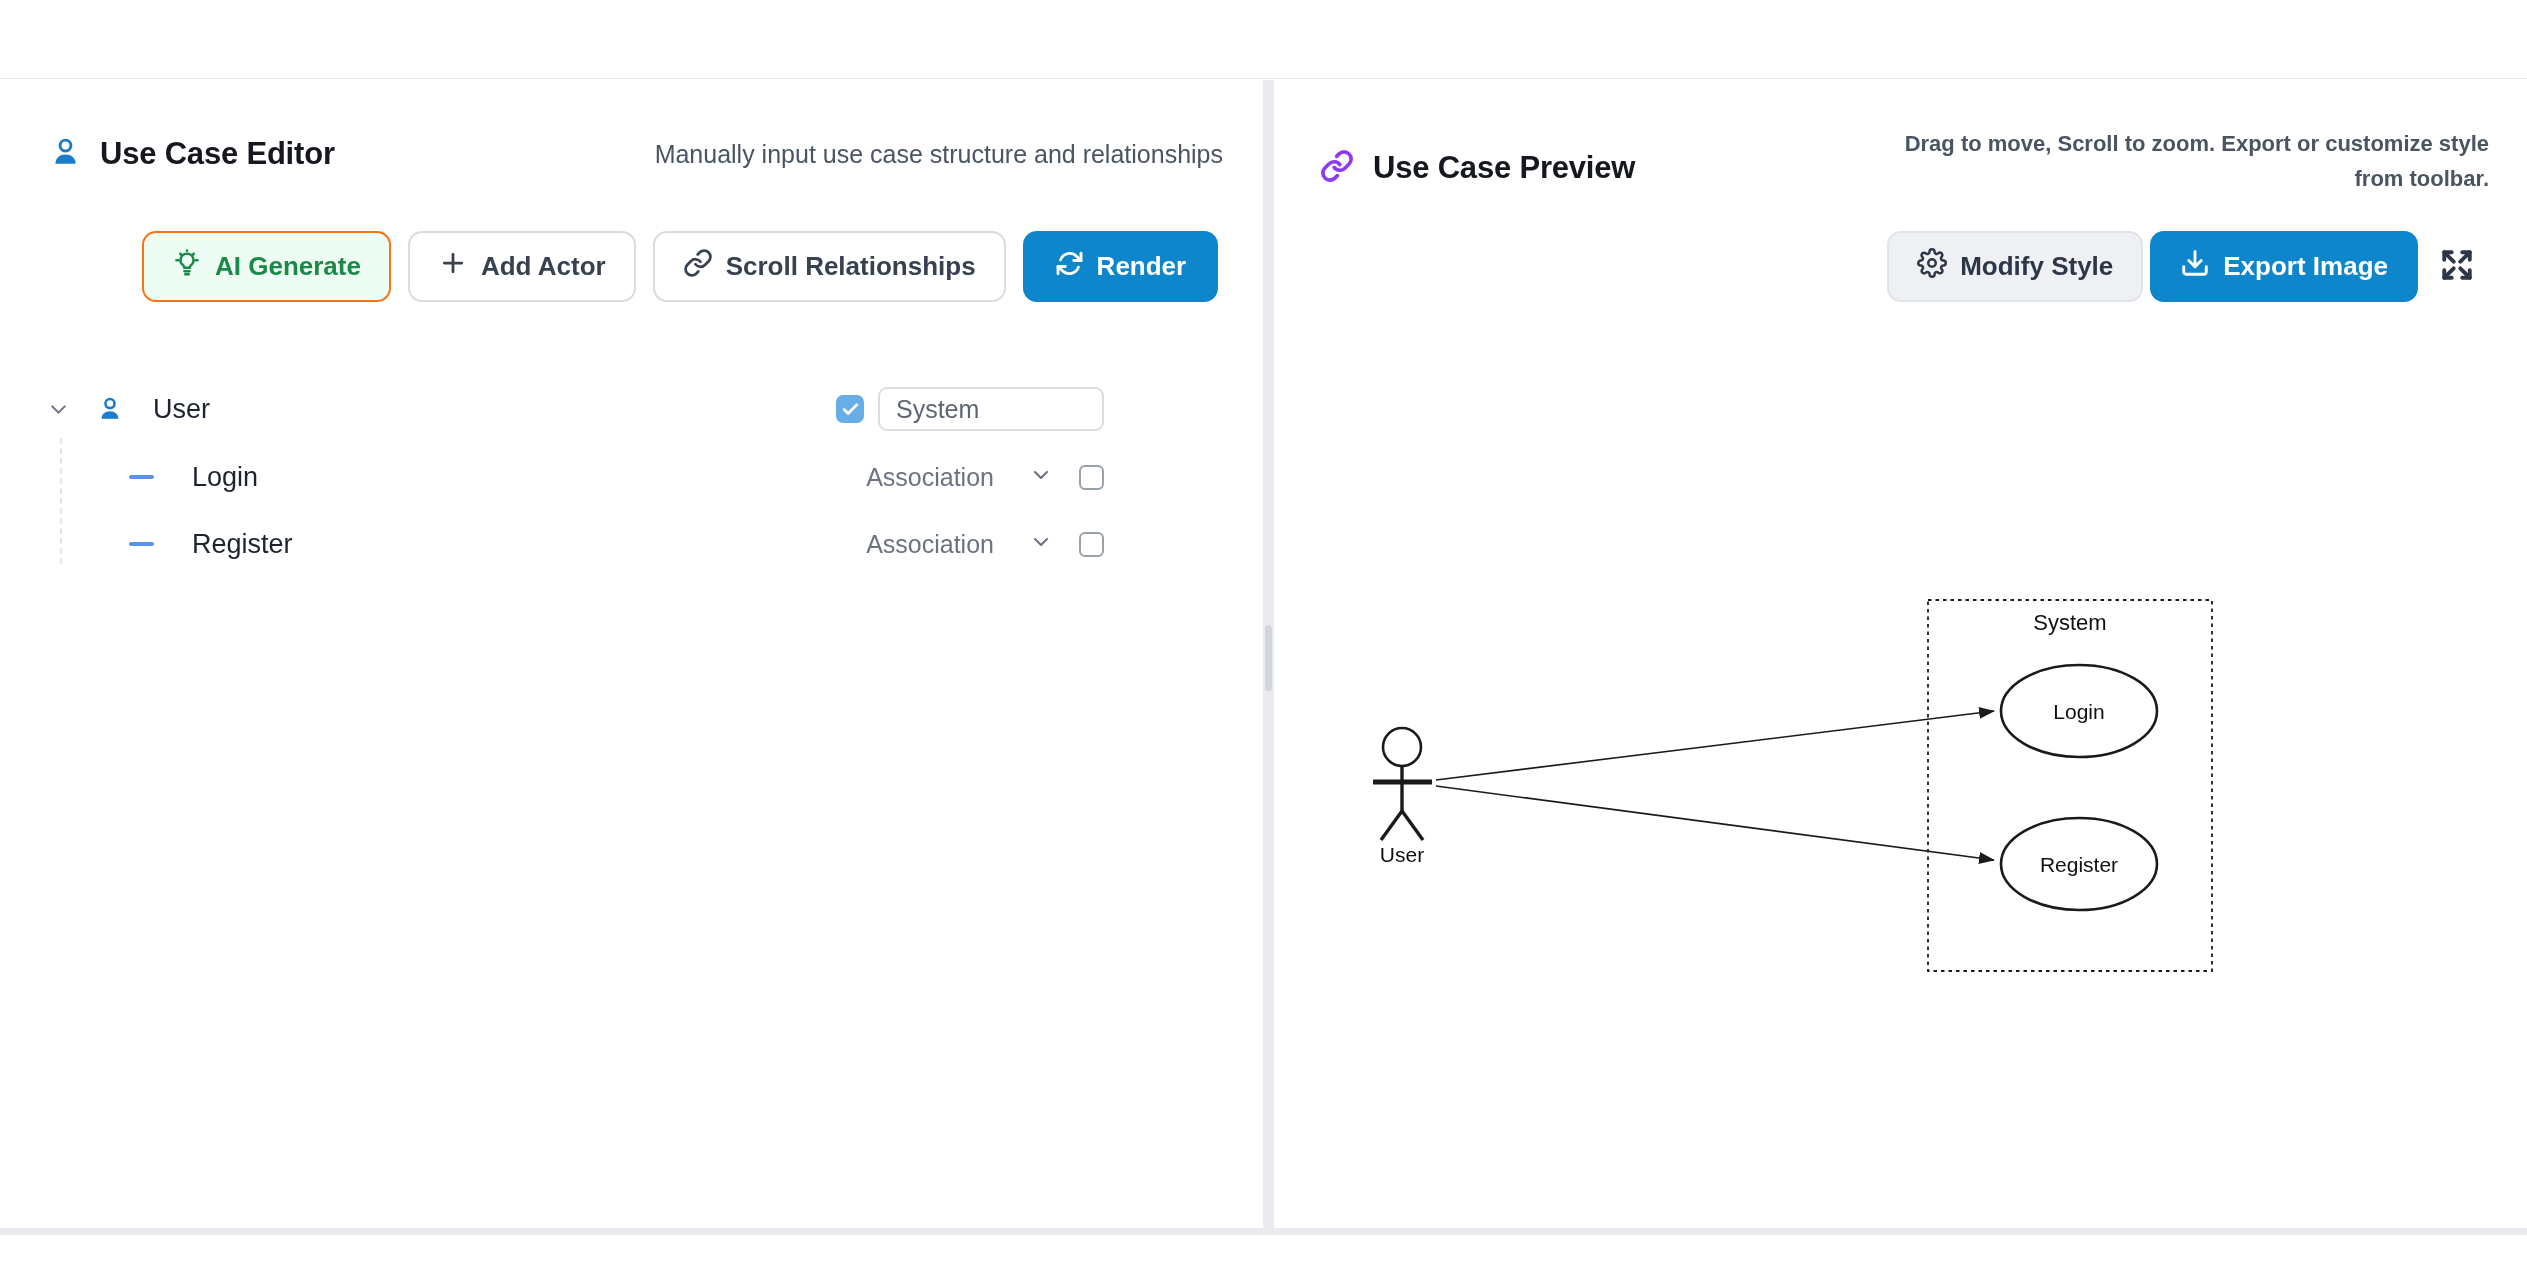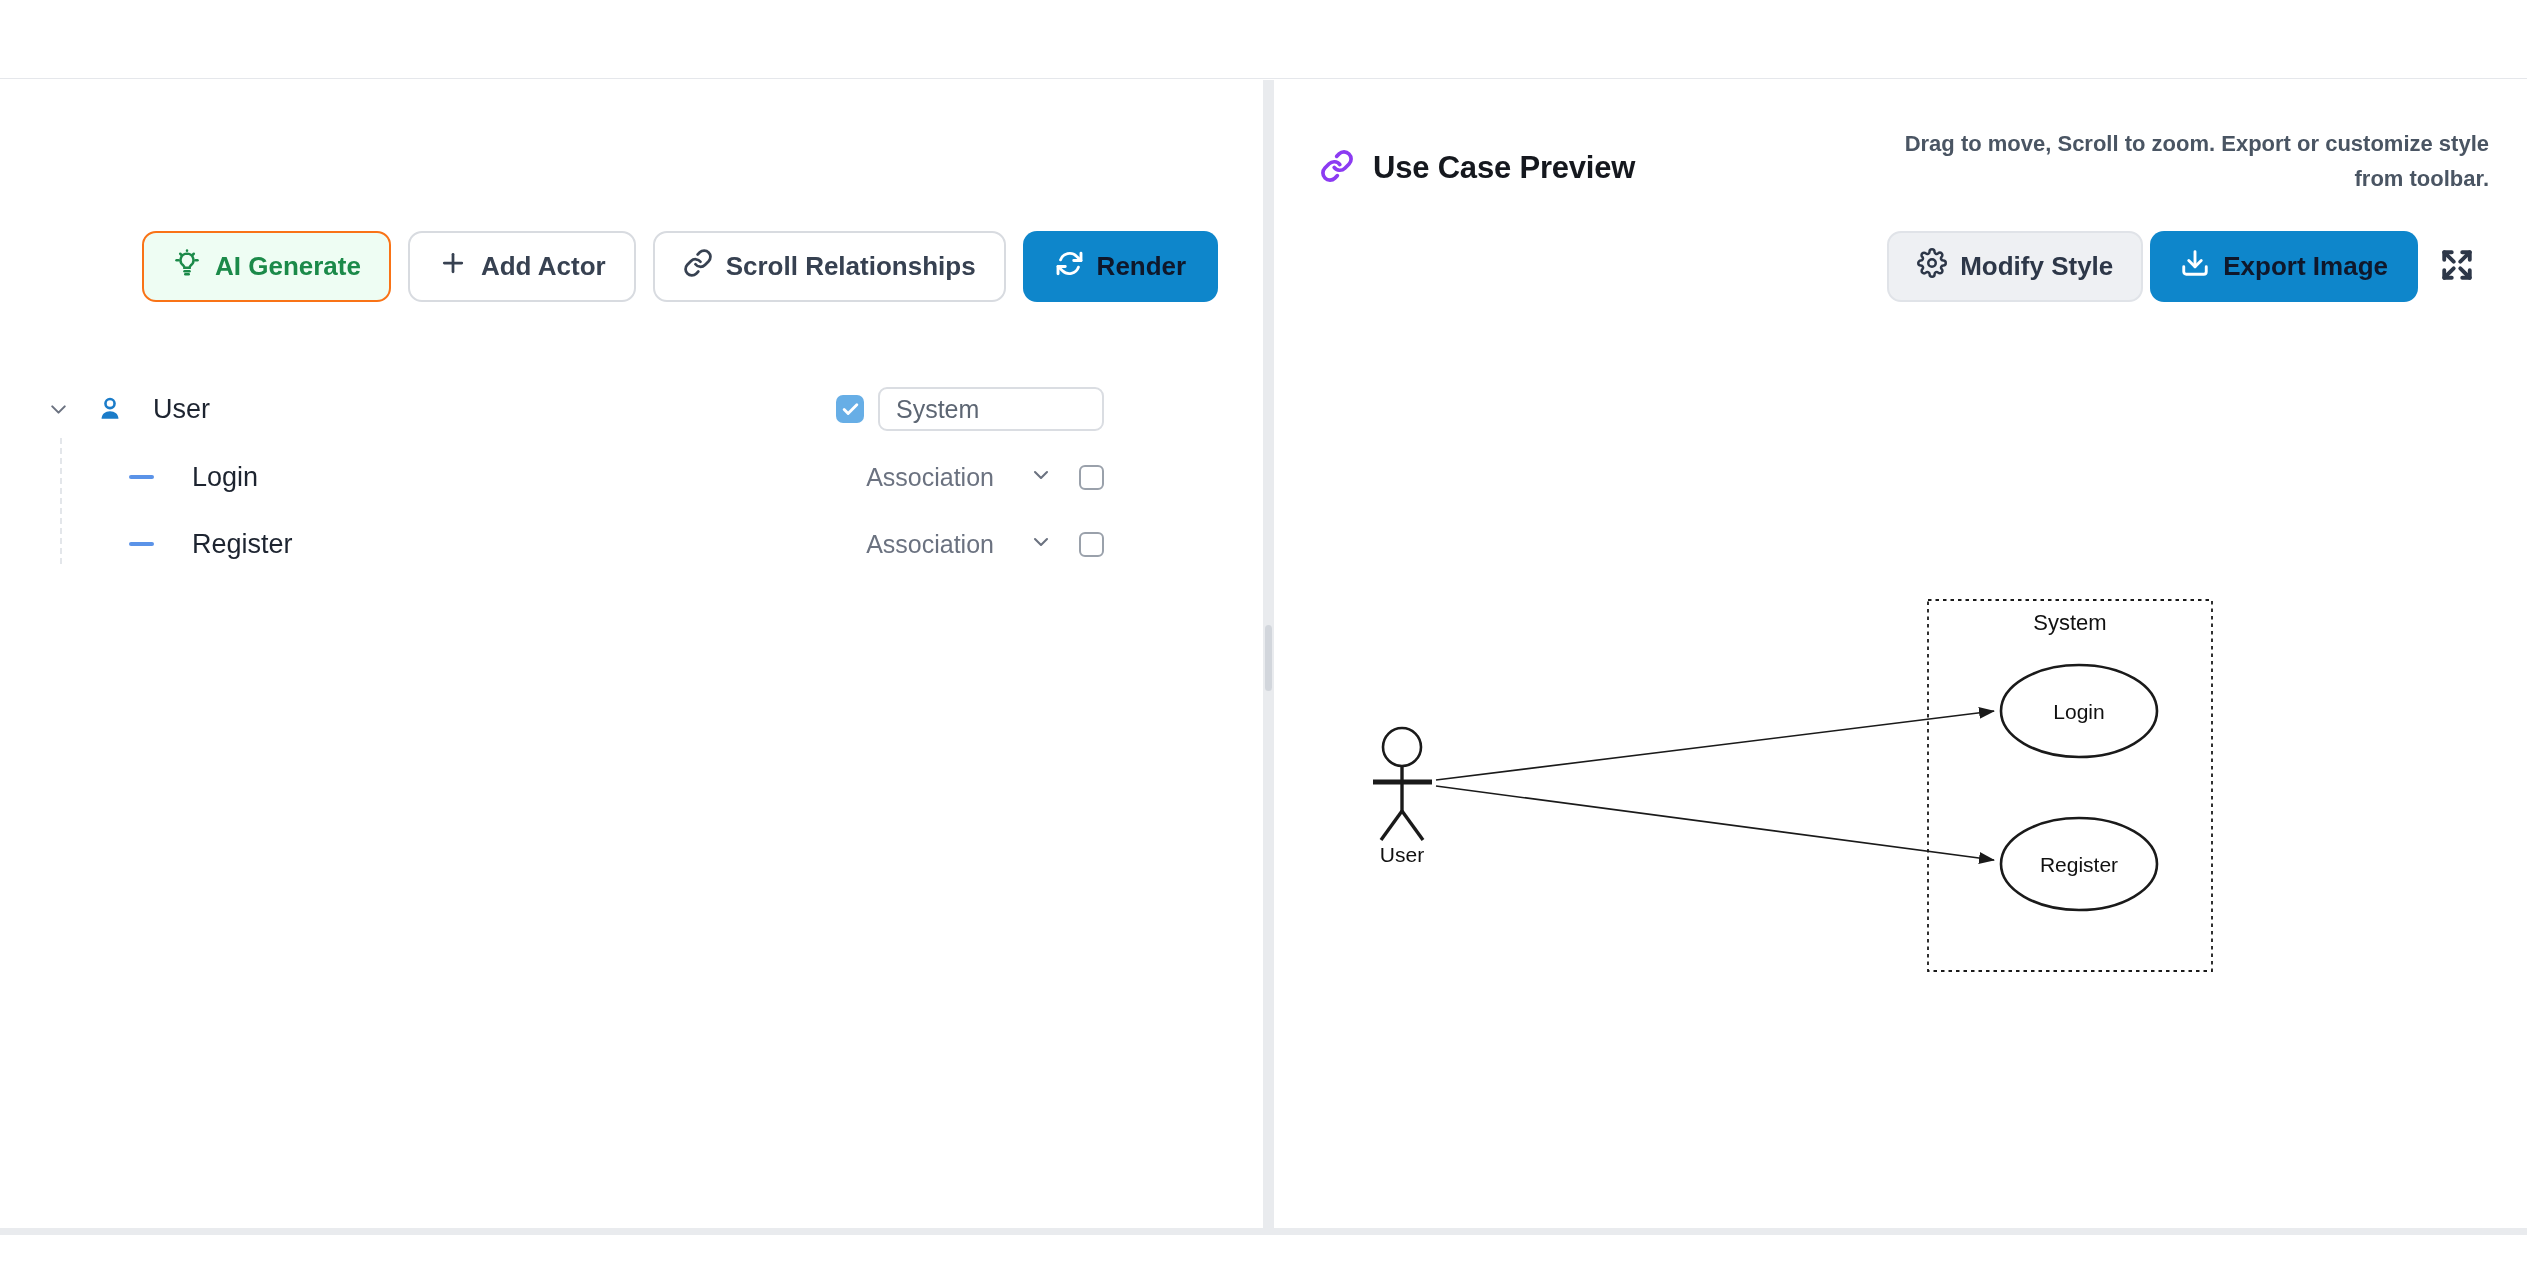--- a/index.html
+++ b/index.html
@@ -28,21 +28,21 @@
 
   
   .lp-toolbar { position:absolute; left:142px; top:151px; height:71px; display:flex; gap:17px; }
   .rp-toolbar { position:absolute; right:51px; top:151px; height:71px; display:flex; align-items:center; gap:7px; }
   .btn { height:71px; display:flex; align-items:center; gap:13px; padding:0 28px;
          border-radius:14px; font-size:26px; font-weight:600; cursor:pointer; white-space:nowrap;
          font-family:"Liberation Sans", sans-serif; }
   .btn-ai      { background:#eefdf3; border:2px solid #f97316; color:#1b8a49; }
   .btn-outline { background:#ffffff; border:2px solid #d8dbe0; color:#374151; }
   .btn-soft    { background:#eef0f3; border:2px solid #e0e3e8; color:#2d3748; }
-  .btn-primary { background:#0e86cb; border:none; color:#0f172a; }
+  .btn-primary { background:#0e86cb; border:none; color:#ffffff; }
   .expand-btn  { margin-left:13px; width:38px; height:38px; display:flex; align-items:center;
                  justify-content:center; cursor:pointer; background:none; border:none; }
 
   
   .tree-row { position:absolute; left:0; right:0; height:66px; display:flex; align-items:center; }
   .row-actor    { top:296px; }
   .row-usecase1 { top:364px; }
   .row-usecase2 { top:431px; }
   .tree-guide { position:absolute; left:60px; top:358px; height:126px;
                 border-left:2px dashed #e3e6ea; }
@@ -67,20 +67,30 @@
   .diagram-canvas { position:absolute; left:0; top:0; width:1253px; height:1149px; cursor:grab; }
   .diagram-canvas svg text { font-family:"Liberation Sans", sans-serif; }
 </style>
 </head>
 <body>
 
 <div class="app">
 
   <div class="left-panel">
 
+    <div class="lp-header">
+      <span>
+        <svg width="31" height="42" viewBox="0 0 24 24" fill="none" stroke="#1b7cc9" stroke-width="2.3">
+          <circle cx="12" cy="7" r="4.2"></circle>
+          <path d="M4.2 21c0-4.4 3.5-7 7.8-7s7.8 2.6 7.8 7z" fill="#1b7cc9" stroke="none"></path>
+        </svg>
+      </span>
+      <span class="panel-title">Use Case Editor</span>
+      <span class="lp-subtitle">Manually input use case structure and relationships</span>
+    </div>
 
     <div class="lp-toolbar">
       <button class="btn btn-ai">
         <span>
           <svg width="30" height="30" viewBox="0 0 24 24" fill="none" stroke="#1b8a49" stroke-width="2" stroke-linecap="round">
             <path d="M12 4.5a5.2 5.2 0 0 0-3 9.4c.6.5.9 1.1.9 1.9h4.2c0-.8.3-1.4.9-1.9a5.2 5.2 0 0 0-3-9.4z"></path>
             <line x1="10" y1="18.6" x2="14" y2="18.6"></line>
             <line x1="10.6" y1="21" x2="13.4" y2="21"></line>
             <line x1="5.2" y1="9.8" x2="3.6" y2="9.8"></line>
             <line x1="20.4" y1="9.8" x2="18.8" y2="9.8"></line>

